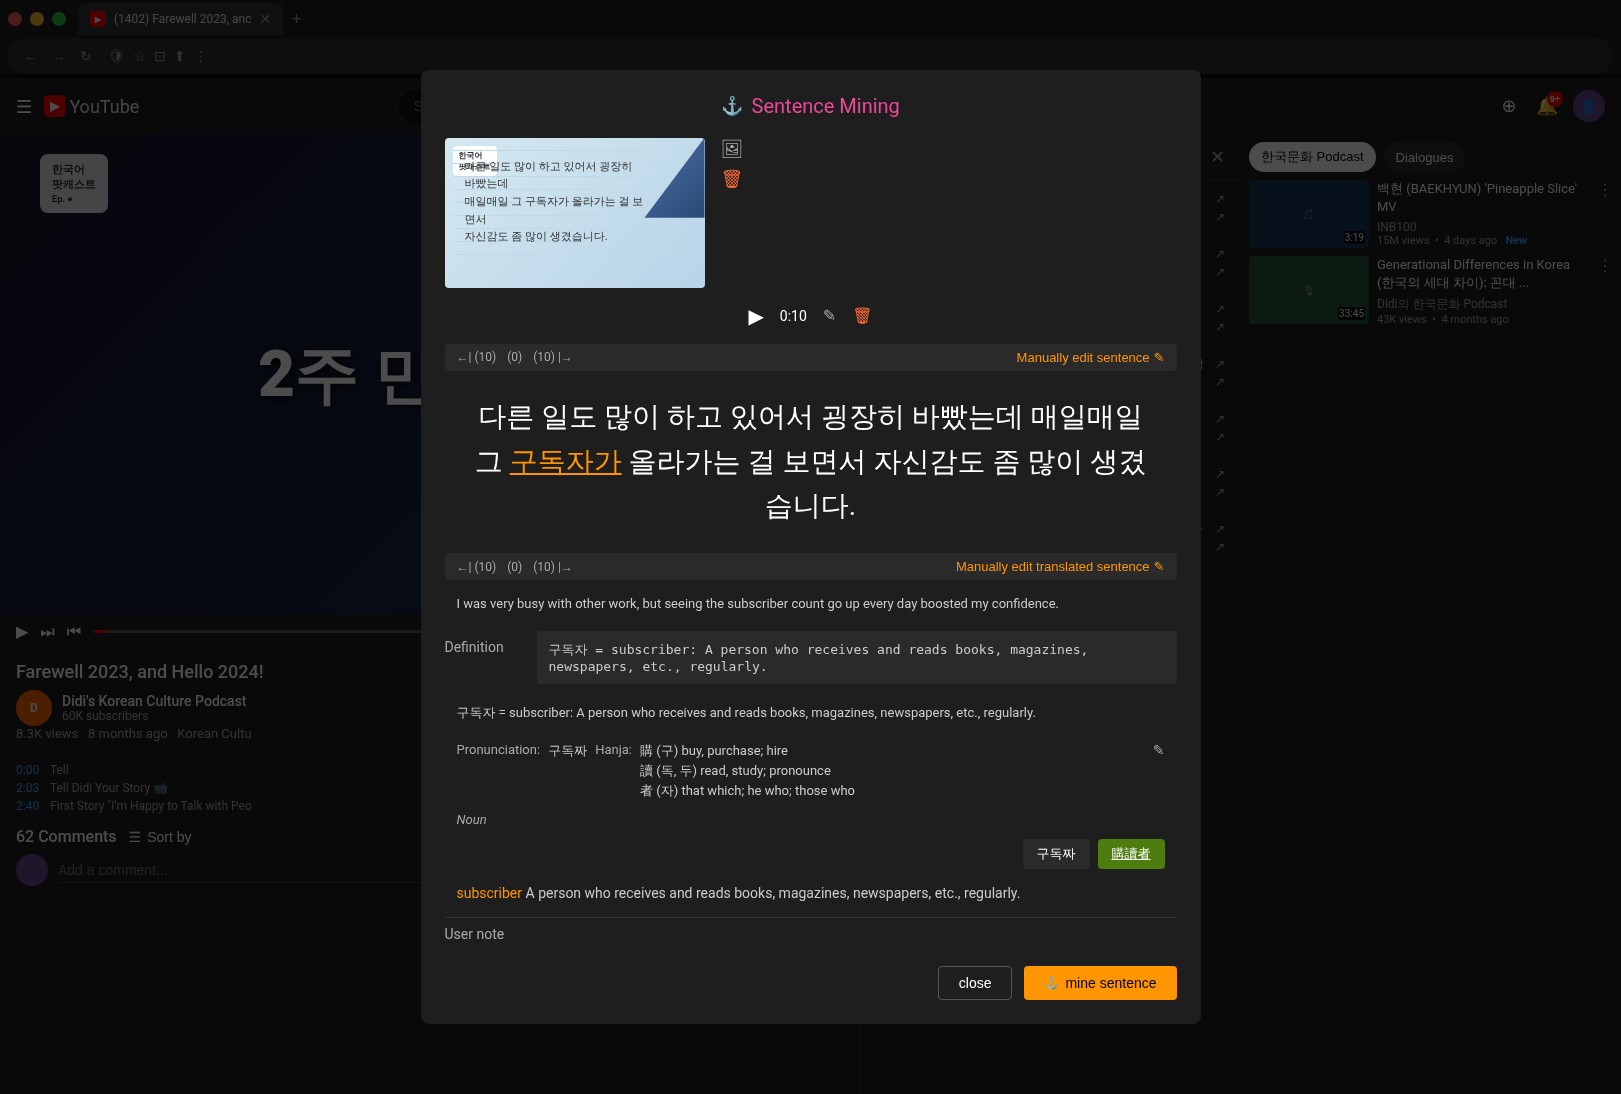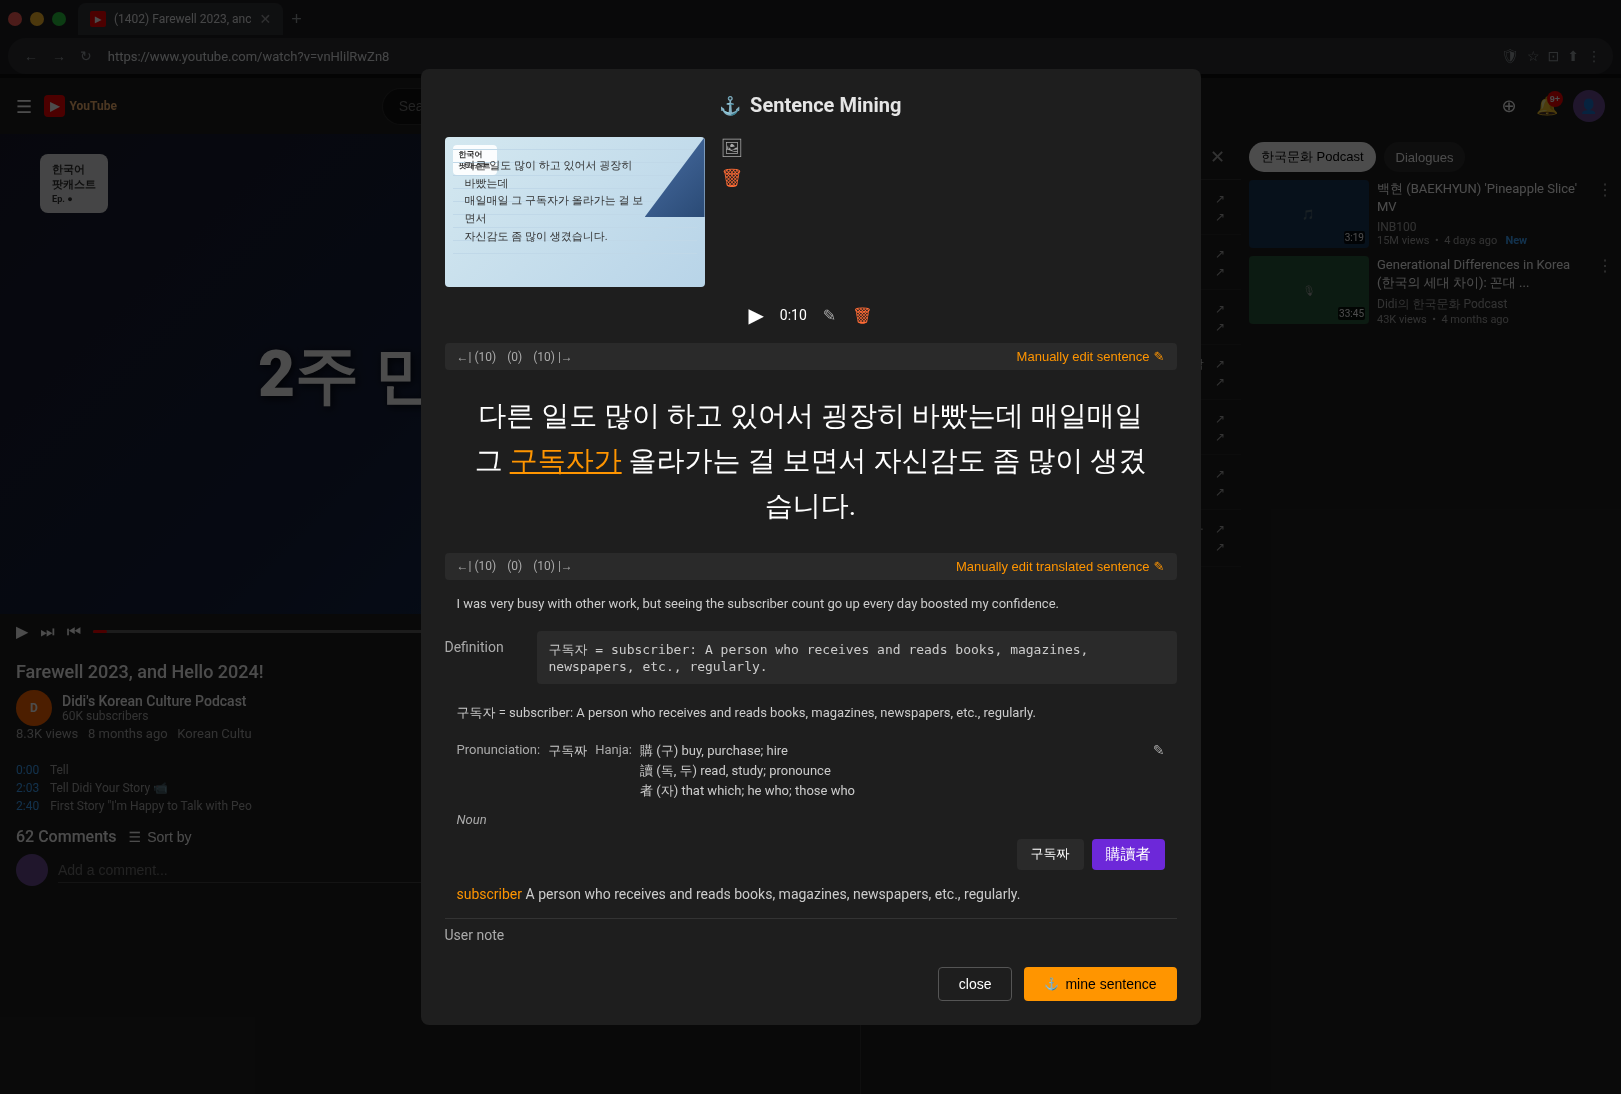--- a/index.html
+++ b/index.html
@@ -145,23 +145,23 @@
     }
     .yt-logo-icon {
       background: #ff0000;
       border-radius: 4px;
       padding: 4px 6px;
       font-size: 12px;
       font-weight: bold;
       color: white;
     }
     .yt-logo-text {
-      font-size: 12px;
-      font-weight: 700;
-      color: #fdba74;
+      font-size: 18px;
+      font-weight: 400;
+      color: #e5e5e5;
       font-family: 'Roboto', Arial, sans-serif;
     }
     .search-bar {
       flex: 1;
       max-width: 600px;
       display: flex;
       margin: 0 auto;
     }
     .search-input {
       flex: 1;
@@ -503,22 +503,22 @@
     }
     .modal-header {
       display: flex;
       align-items: center;
       justify-content: center;
       gap: 8px;
       margin-bottom: 20px;
     }
     .modal-title {
       font-size: 20px;
-      font-weight: 700;
-      color: #e5e5e5;
+      font-weight: 400;
+      color: #ec4899;
     }
     .modal-anchor-icon {
       color: #fff;
       font-size: 18px;
     }
 
     
     .card-area {
       display: flex;
       gap: 12px;
@@ -751,27 +751,28 @@
     .hanja-btn {
       background: #2a2a2a;
       border: none;
       border-radius: 4px;
       padding: 6px 14px;
       font-size: 13px;
       color: #fff;
       cursor: pointer;
     }
     .hanja-btn-kanji {
-      background: #6d28d9;
+      background: #4d7c0f;
       border: none;
       border-radius: 4px;
       padding: 6px 14px;
-      font-size: 15px;
-      color: #fff;
-      cursor: pointer;
+      font-size: 13px;
+      color: #fff;
+      cursor: pointer;
+      text-decoration: underline;
     }
 
     
     .subscriber-line {
       padding: 8px 12px;
       font-size: 14px;
       color: #ccc;
       margin-bottom: 8px;
     }
     .subscriber-link {
@@ -857,21 +858,20 @@
       <span class="tab-close">✕</span>
     </div>
     <button class="new-tab-btn">+</button>
   </div>
   <div class="address-bar">
     <div class="nav-btns">
       <button class="nav-btn">←</button>
       <button class="nav-btn">→</button>
       <button class="nav-btn">↻</button>
     </div>
-    <span class="url-text">https://www.youtube.com/watch?v=vnHlilRwZn8</span>
     <div class="address-icons">
       <span class="addr-icon">🛡</span>
       <span class="addr-icon">☆</span>
       <span class="addr-icon">⊡</span>
       <span class="addr-icon">⬆</span>
       <span class="addr-icon">⋮</span>
     </div>
   </div>
 </div>
 

